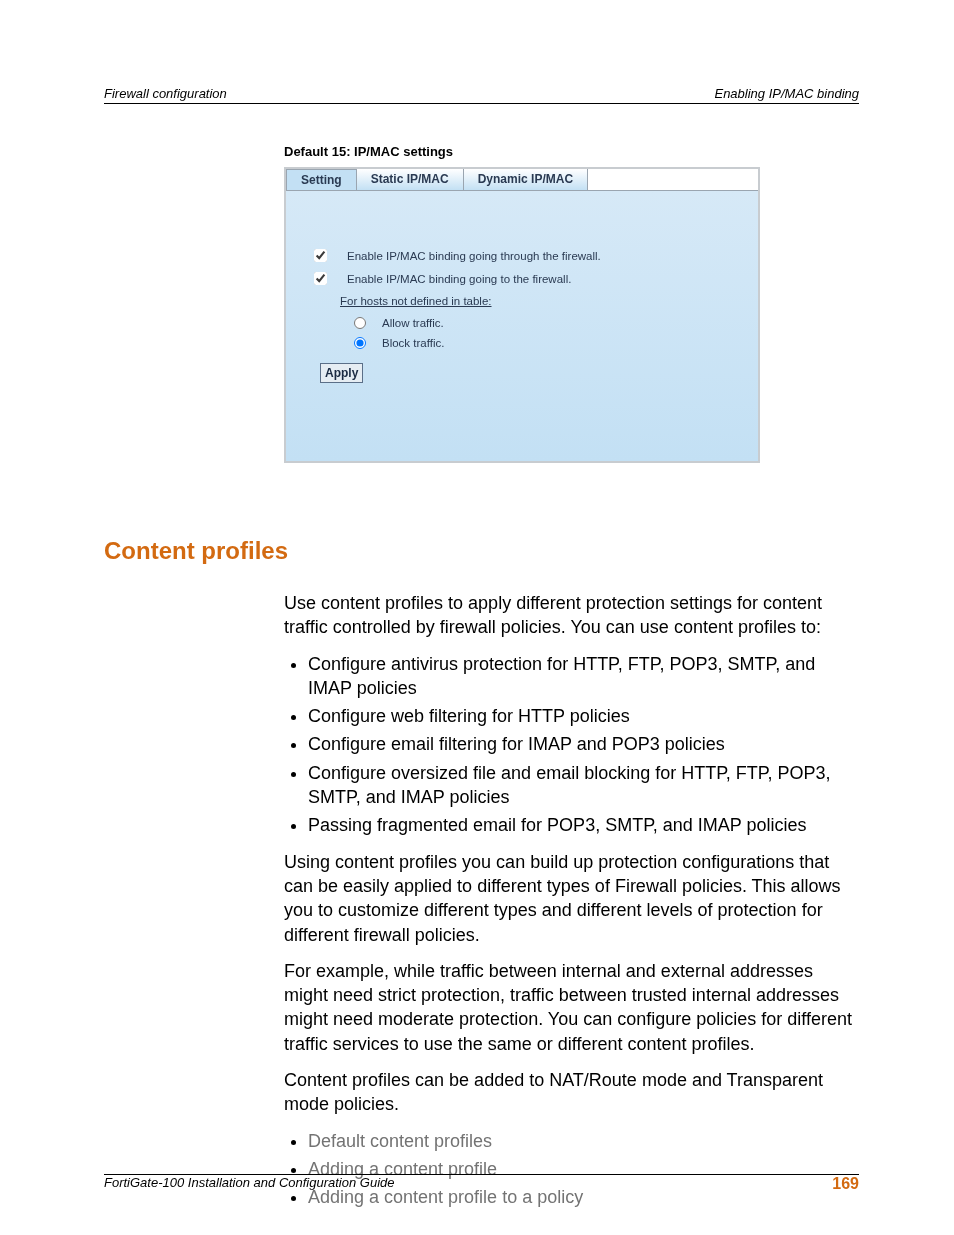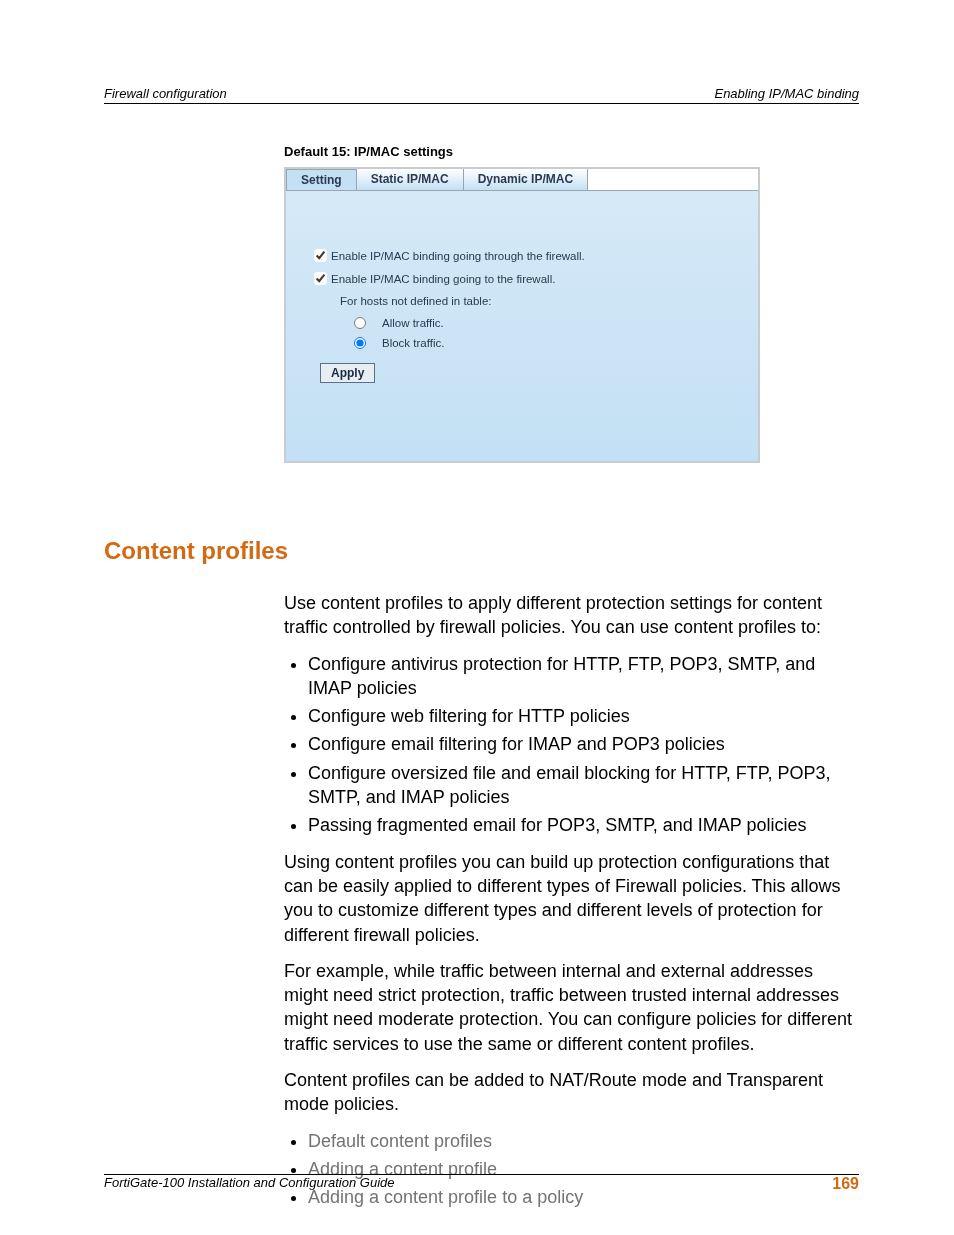--- a/index.html
+++ b/index.html
@@ -64,46 +64,47 @@
       padding: 58px 18px 50px 28px;
       font-family: Verdana, Geneva, sans-serif;
       font-size: 11.5px;
       color: #2a3a52;
       min-height: 270px;
     }
     .cb-row {
       display: flex;
       align-items: center;
       margin-bottom: 10px;
-      gap: 4px;
+      gap: 20px;
     }
     .cb-row input[type="checkbox"] {
       width: 13px; height: 13px;
       accent-color: #fff;
     }
     .sub-label {
       margin-left: 26px;
       margin-top: 4px;
       margin-bottom: 10px;
+      text-decoration: underline;
     }
     .radio-row {
       display: flex;
       align-items: center;
       margin-left: 40px;
       margin-bottom: 8px;
       gap: 16px;
     }
     .radio-row input[type="radio"] {
       width: 12px; height: 12px;
     }
     .apply-btn {
       display: inline-block;
       margin-top: 6px;
       margin-left: 6px;
-      padding: 2px 10px;
+      padding: 2px 4px;
       background: #e6edf3;
       border: 1px solid #5b6f88;
       font-weight: bold;
       font-family: Verdana, Geneva, sans-serif;
       font-size: 12px;
       color: #1a2a42;
       cursor: pointer;
     }
     .section-heading {
       color: #d36a11;

